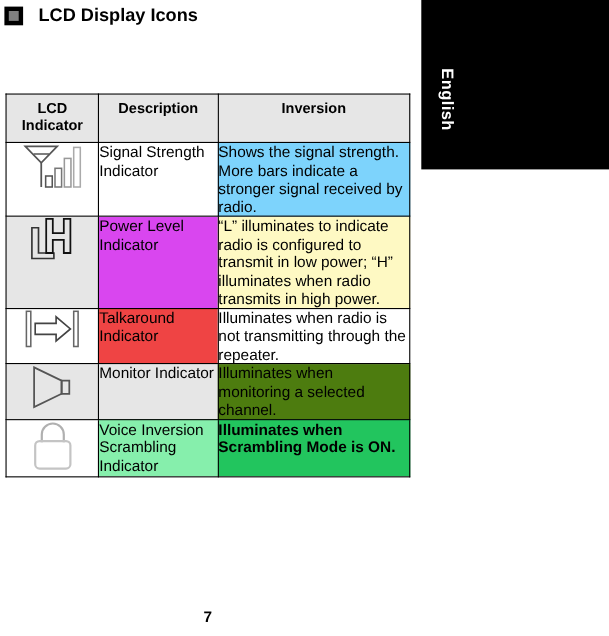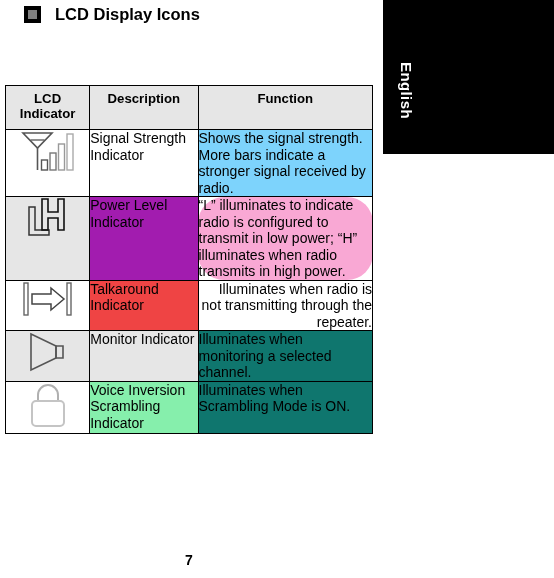--- a/index.html
+++ b/index.html
@@ -52,21 +52,20 @@
     width: 0;
     height: 0;
   }
 
   
   .content {
     position: absolute;
     left: 0;
     top: 0;
     width: 378px;
-    padding-left: 20px;
   }
 
   .section-head {
     display: flex;
     align-items: flex-start;
     padding: 4px 0 0 4px;
   }
   .bullet-square {
     width: 17px;
     height: 17px;
@@ -177,21 +176,21 @@
   <table class="icons">
     <colgroup>
       <col class="col-icon">
       <col class="col-desc">
       <col class="col-func">
     </colgroup>
     <thead>
       <tr>
         <th>LCD Indicator</th>
         <th>Description</th>
-        <th>Function</th>
+        <th>Inversion</th>
       </tr>
     </thead>
     <tbody>
 
       <tr class="row-white">
         <td class="cell-icon" style="background: rgb(255, 255, 255);">
           <span class="icon-box">
             <svg width="54" height="42" viewBox="0 0 54 42" xmlns="http://www.w3.org/2000/svg">
 
               <polygon points="2,3 31,3 16.5,18" fill="none" stroke="#555555" stroke-width="1.6"></polygon>
@@ -213,67 +212,67 @@
         <td class="cell-icon" style="background: rgb(230, 230, 230);">
           <span class="icon-box">
             <svg width="46" height="40" viewBox="0 0 46 40" xmlns="http://www.w3.org/2000/svg">
 
               <polygon points="4,10 10,10 10,33 24,33 24,38 4,38" fill="none" stroke="#333333" stroke-width="1.5"></polygon>
 
               <polygon points="17,2 23,2 23,15 33,15 33,2 39,2 39,33 33,33 33,21 23,21 23,33 17,33" fill="none" stroke="#111111" stroke-width="1.6"></polygon>
             </svg>
           </span>
         </td>
-        <td class="cell-text" style="background: #a21caf;">Power Level Indicator</td>
-        <td class="cell-text" style="background: #f9a8d4; border-radius: 26px;">“L” illuminates to indicate radio is configured to transmit in low power; “H” illuminates when radio transmits in high power.</td>
+        <td class="cell-text" style="background: #d946ef;">Power Level Indicator</td>
+        <td class="cell-text" style="background: #fef9c3;">“L” illuminates to indicate radio is configured to transmit in low power; “H” illuminates when radio transmits in high power.</td>
       </tr>
 
       <tr class="row-white">
         <td class="cell-icon" style="background: rgb(255, 255, 255);">
           <span class="icon-box">
             <svg width="54" height="36" viewBox="0 0 54 36" xmlns="http://www.w3.org/2000/svg">
 
               <rect x="3" y="2" width="4" height="32" fill="none" stroke="#666666" stroke-width="1.4"></rect>
 
               <rect x="46" y="2" width="4" height="32" fill="none" stroke="#666666" stroke-width="1.4"></rect>
 
               <polygon points="11,13 30,13 30,7 43,18 30,29 30,23 11,23" fill="none" stroke="#444444" stroke-width="1.5"></polygon>
             </svg>
           </span>
         </td>
         <td class="cell-text" style="background: #ef4444;">Talkaround Indicator</td>
-        <td class="cell-text" style="background: rgb(255, 255, 255); text-align: right;">Illuminates when radio is not transmitting through the repeater.</td>
+        <td class="cell-text" style="background: rgb(255, 255, 255);">Illuminates when radio is not transmitting through the repeater.</td>
       </tr>
 
       <tr class="row-gray">
         <td class="cell-icon" style="background: rgb(230, 230, 230);">
           <span class="icon-box">
             <svg width="46" height="42" viewBox="0 0 46 42" xmlns="http://www.w3.org/2000/svg">
 
               <polygon points="6,3 31,15 31,27 6,39" fill="none" stroke="#555555" stroke-width="1.6"></polygon>
               <polygon points="31,15 38,15 38,27 31,27" fill="none" stroke="#555555" stroke-width="1.6"></polygon>
             </svg>
           </span>
         </td>
         <td class="cell-text" style="background: rgb(230, 230, 230); margin-left: 25px;">Monitor Indicator</td>
-        <td class="cell-text" style="background: #0f766e; margin-left: 12px;">Illuminates when monitoring a selected channel.</td>
+        <td class="cell-text" style="background: #4d7c0f; margin-left: 12px;">Illuminates when monitoring a selected channel.</td>
       </tr>
 
       <tr class="row-white">
         <td class="cell-icon" style="background: rgb(255, 255, 255);">
           <span class="icon-box">
             <svg width="44" height="48" viewBox="0 0 44 48" xmlns="http://www.w3.org/2000/svg">
 
               <path d="M12 20 L12 13 A10 10 0 0 1 32 13 L32 20" fill="none" stroke="#b0b0b0" stroke-width="2"></path>
 
               <rect x="6" y="19" width="32" height="25" rx="4" ry="4" fill="none" stroke="#c4c4c4" stroke-width="2"></rect>
             </svg>
           </span>
         </td>
         <td class="cell-text" style="background: #86efac;">Voice Inversion Scrambling Indicator</td>
-        <td class="cell-text" style="background: #0f766e;">Illuminates when Scrambling Mode is ON.</td>
+        <td class="cell-text" style="background: #22c55e; font-weight: bold;">Illuminates when Scrambling Mode is ON.</td>
       </tr>
 
     </tbody>
   </table>
 
   <div class="page-num">7</div>
 </div>
 
 </body></html>

